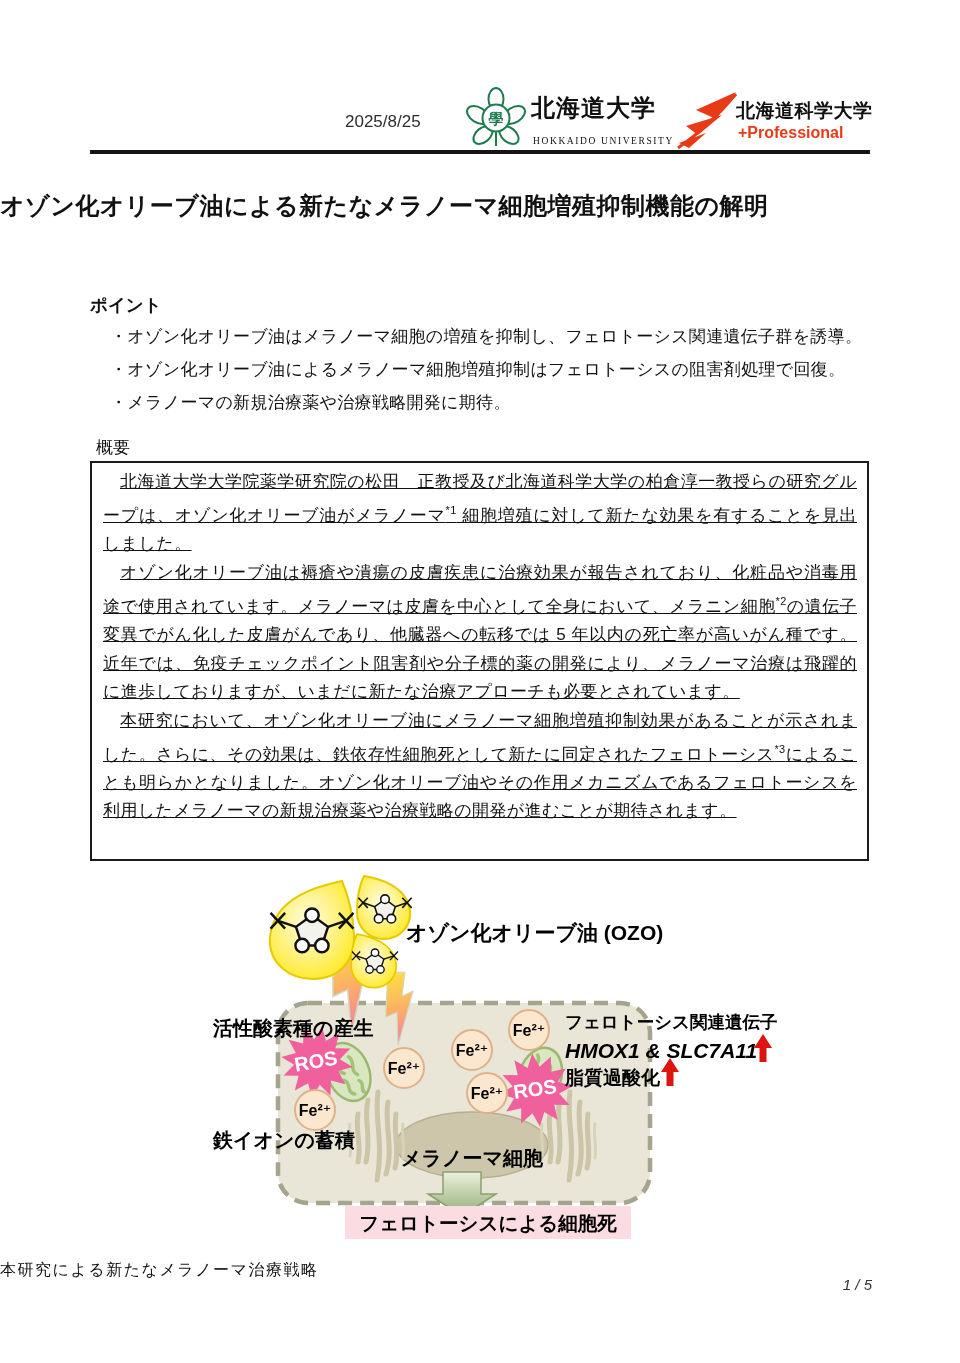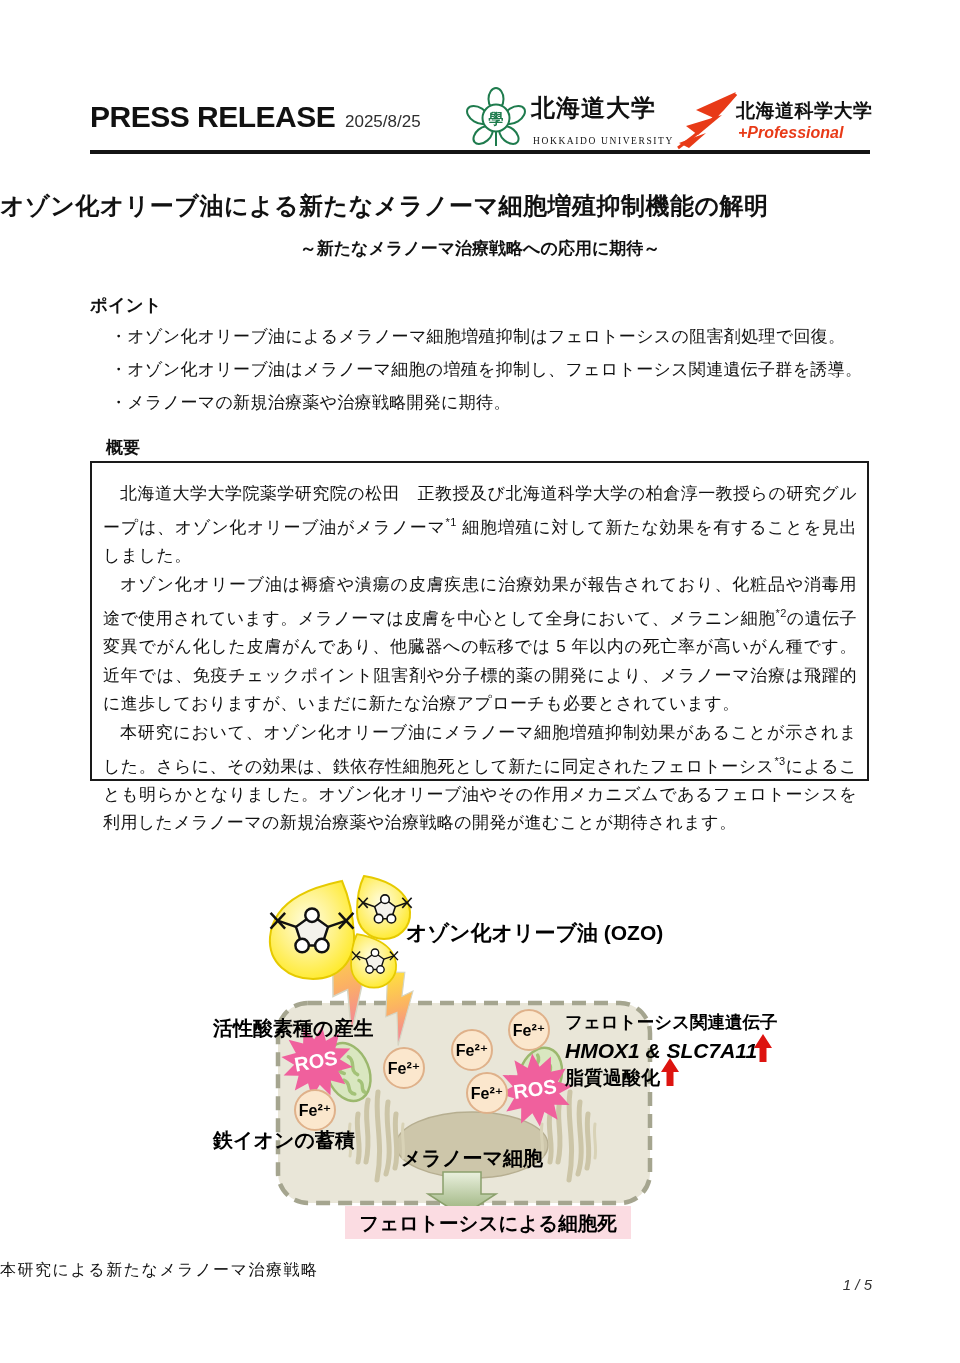--- a/index.html
+++ b/index.html
@@ -9,56 +9,55 @@
     margin:0 auto; overflow:hidden; color:#111;
   }
   .abs { position:absolute; }
 
   
   .press { left:90px; top:100px; font-size:30px; font-weight:800; letter-spacing:-0.5px; }
   .date  { left:345px; top:112px; font-size:17px; color:#2e2e2e; }
   .hokudai-name { left:531px; top:92px; font-size:24px; font-weight:700; font-family:"Liberation Serif","DejaVu Serif",serif; letter-spacing:1px; }
   .hokudai-en   { left:533px; top:136px; font-size:9.5px; letter-spacing:1.6px; font-family:Liberation Serif, serif; }
   .kagaku-name  { left:736px; top:98px; font-size:19px; font-weight:800; letter-spacing:0.5px; }
-  .kagaku-tag   { left:738px; top:124px; font-size:16px; font-weight:700; font-style:italic; }
+  .kagaku-tag   { left:738px; top:124px; font-size:16px; font-weight:700; }
   .rule { left:90px; top:150px; width:780px; height:3.5px; background:#141414; }
 
   
   .title    { left:0; top:190px; width:960px; text-align:left; font-size:24px; font-weight:800; letter-spacing:0.5px; }
   .subtitle { left:0; top:237px; width:960px; text-align:center; font-size:17px; font-weight:800; }
 
   
   .h-points { left:90px; top:293px; font-size:17.5px; font-weight:800; }
   .points   { left:110px; top:320px; width:760px; font-size:17px; }
   .points div { line-height:33px; letter-spacing:0.3px; }
 
   
-  .h-summary { left:106px; top:436px; font-size:17px; font-weight:700; }
+  .h-summary { left:96px; top:436px; font-size:17px; font-weight:400; }
   .sum-box {
-    left:90px; top:461px; width:779px; height:320px;
-    border:2px solid #1a1a1a; padding:17px 10px 6px 11px;
+    left:90px; top:461px; width:779px; height:400px;
+    border:2px solid #1a1a1a; padding:5px 10px 6px 11px;text-decoration:underline;
   }
   .sum-box p { font-size:17px; line-height:28.4px; letter-spacing:0.4px; text-indent:1em; text-align:justify; }
   .sum-box sup { font-size:11px; }
   .sum-box i { font-family:"Liberation Serif","DejaVu Serif",serif; font-size:17px; }
 
   
   .figure { left:200px; top:862px; }
   .caption { left:0; top:1260px; width:960px; text-align:left; font-size:16px; letter-spacing:1.5px; }
   .pageno  { left:0; top:1276px; width:872px; text-align:right; font-size:15px; color:#333;font-style:italic; }
 
   svg text { font-family:"Liberation Sans","DejaVu Sans",sans-serif; }
   .t-bold  { font-weight:800; }
 </style>
 </head>
 <body>
 
 <div class="page">
 
-  <div class="abs press">PRESS RELEASE</div>
   <div class="abs date">2025/8/25</div>
 
   <svg class="abs" style="left:466px; top:87px;" width="60" height="62" viewBox="0 0 60 62">
     <g stroke="#1e7b4d" stroke-width="2" fill="none">
       <ellipse cx="30" cy="12" rx="7.5" ry="11"></ellipse>
       <ellipse cx="12" cy="28" rx="7.5" ry="12" transform="rotate(-58 12 28)"></ellipse>
       <ellipse cx="48" cy="28" rx="7.5" ry="12" transform="rotate(58 48 28)"></ellipse>
       <ellipse cx="17" cy="48" rx="7" ry="11" transform="rotate(-130 17 48)"></ellipse>
       <ellipse cx="43" cy="48" rx="7" ry="11" transform="rotate(130 43 48)"></ellipse>
       <path d="M30,23 C30,36 30,48 30,59"></path>
@@ -74,26 +73,25 @@
     <polygon points="10,34 46,23 22,43" fill="#e83a17"></polygon>
     <polygon points="3,51 30,41 13,56" fill="#e83a17"></polygon>
     <path d="M2,56 C22,42 42,24 60,2" stroke="#e83a17" stroke-width="3" fill="none"></path>
   </svg>
   <div class="abs kagaku-name">北海道科学大学</div>
   <div class="abs kagaku-tag" style="color:#e83a17;">+Professional</div>
 
   <div class="abs rule"></div>
 
   <div class="abs title">オゾン化オリーブ油による新たなメラノーマ細胞増殖抑制機能の解明</div>
-  <div class="abs subtitle">～新たなメラノーマ治療戦略への応用に期待～</div>
 
   <div class="abs h-points">ポイント</div>
   <div class="abs points">
+    <div>・オゾン化オリーブ油はメラノーマ細胞の増殖を抑制し、フェロトーシス関連遺伝子群を誘導。</div>
     <div>・オゾン化オリーブ油によるメラノーマ細胞増殖抑制はフェロトーシスの阻害剤処理で回復。</div>
-    <div>・オゾン化オリーブ油はメラノーマ細胞の増殖を抑制し、フェロトーシス関連遺伝子群を誘導。</div>
     <div>・メラノーマの新規治療薬や治療戦略開発に期待。</div>
   </div>
 
   <div class="abs h-summary">概要</div>
   <div class="abs sum-box">
     <p><span>北海道大学大学院薬学研究院の松田　正教授及び北海道科学大学の柏倉淳一教授らの研究グループは、オゾン化オリーブ油がメラノーマ</span><sup>*1</sup><span> 細胞増殖に対して新たな効果を有することを見出しました。</span></p>
     <p><span>オゾン化オリーブ油は褥瘡や潰瘍の皮膚疾患に治療効果が報告されており、化粧品や消毒用途で使用されています。メラノーマは皮膚を中心として全身において、メラニン細胞</span><sup>*2</sup><span>の遺伝子変異でがん化した皮膚がんであり、他臓器への転移では 5 年以内の死亡率が高いがん種です。近年では、免疫チェックポイント阻害剤や分子標的薬の開発により、メラノーマ治療は飛躍的に進歩しておりますが、いまだに新たな治療アプローチも必要とされています。</span></p>
     <p><span>本研究において、オゾン化オリーブ油にメラノーマ細胞増殖抑制効果があることが示されました。さらに、その効果は、鉄依存性細胞死として新たに同定されたフェロトーシス</span><sup>*3</sup><span>によることも明らかとなりました。オゾン化オリーブ油やその作用メカニズムであるフェロトーシスを利用したメラノーマの新規治療薬や治療戦略の開発が進むことが期待されます。</span></p>
   </div>
 

